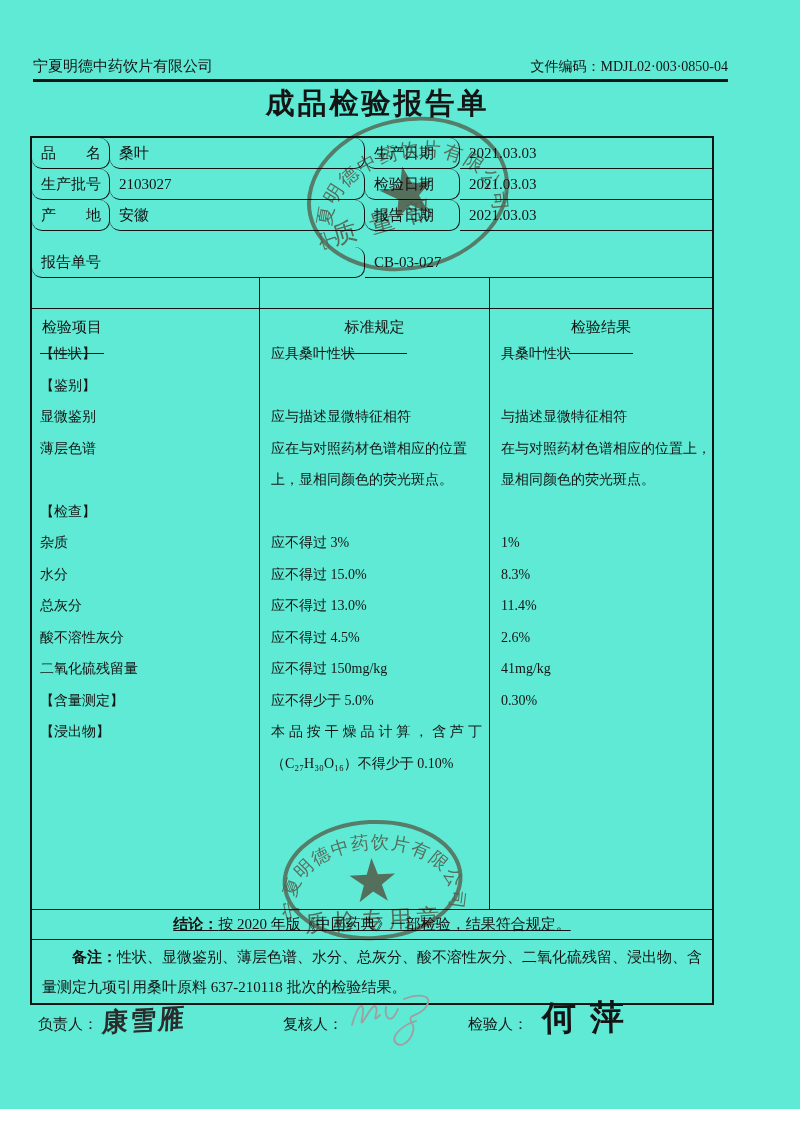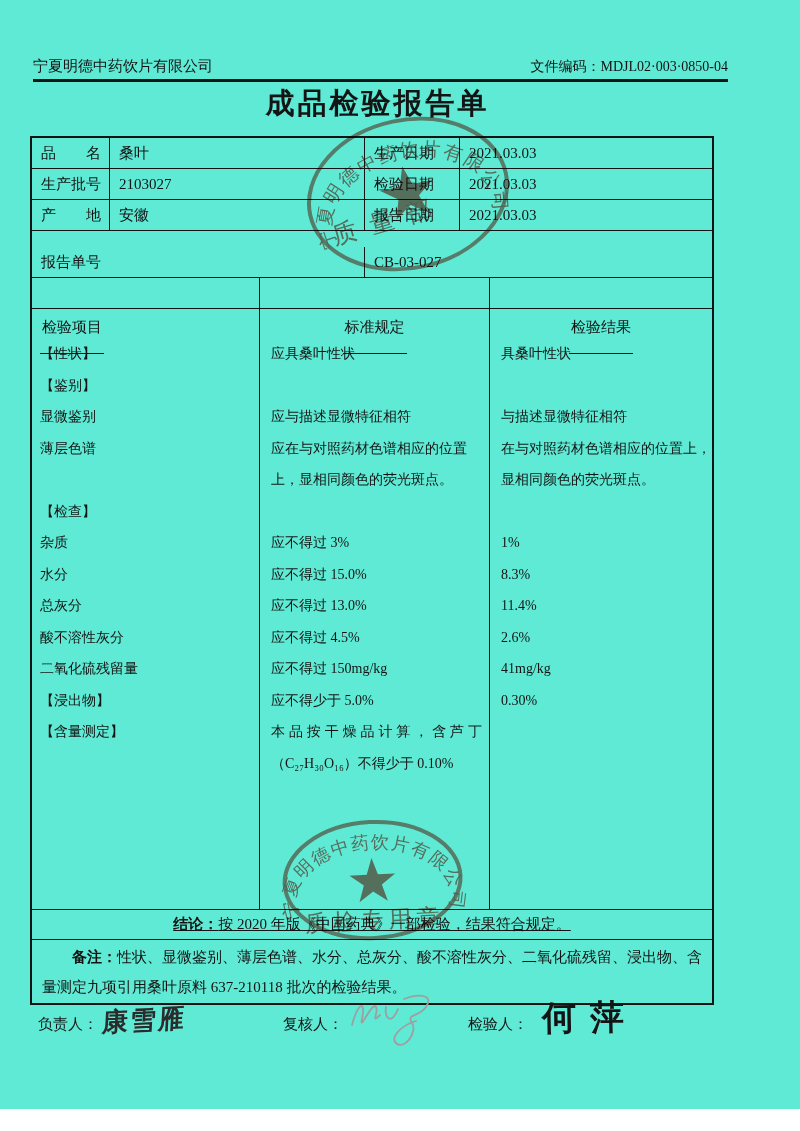--- a/index.html
+++ b/index.html
@@ -11,21 +11,21 @@
               justify-content:space-between;align-items:flex-end;font-size:15px;}
   .header-rule{position:absolute;left:33px;top:79px;width:695px;height:2.5px;background:#151515;}
   .doc-title{position:absolute;left:30px;top:84px;width:695px;text-align:center;
              font-size:29px;font-weight:bold;letter-spacing:3px;}
 
   
   .report-box{position:absolute;left:30px;top:136px;width:680px;border:2px solid #141414;}
   .info-grid{display:grid;grid-template-columns:78px 255px 95px 252px;font-size:15px;}
   .info-grid .cell{height:31px;line-height:31px;border-bottom:1px solid #141414;
                    padding-left:9px;box-sizing:border-box;overflow:hidden;white-space:nowrap;}
-  .info-grid .rb{border-right:1px solid #141414;}
+  .info-grid .rb{border-right:1px solid #141414;border-radius:10px;}
   .span2{grid-column:span 2;margin-top:16px;}
 
   
   .main-head{display:grid;grid-template-columns:228px 230px 222px;height:30px;
              border-bottom:1px solid #141414;font-size:15px;}
   .main-head .hcell{display:flex;align-items:center;justify-content:center;}
   .main-head .hcell:first-child{justify-content:flex-start;padding-left:8px;}
   .main-head .hcell span{border-bottom:1px solid #141414;padding:0 2px 16px 2px;margin-top:40px;}
   .main-head .rb,.main-body .rb{border-right:1px solid #141414;}
   .main-body{display:grid;grid-template-columns:228px 230px 222px;height:600px;font-size:14px;}
@@ -110,22 +110,22 @@
           <div class="bline">【鉴别】</div>
           <div class="bline">显微鉴别</div>
           <div class="bline">薄层色谱</div>
           <div class="bline"></div>
           <div class="bline">【检查】</div>
           <div class="bline">杂质</div>
           <div class="bline">水分</div>
           <div class="bline">总灰分</div>
           <div class="bline">酸不溶性灰分</div>
           <div class="bline">二氧化硫残留量</div>
+          <div class="bline">【含量测定】</div>
           <div class="bline">【浸出物】</div>
-          <div class="bline">【含量测定】</div>
           <div class="bline"></div>
         </div>
       <div class="bcol c2 rb">
           <div class="bline">应具桑叶性状</div>
           <div class="bline"></div>
           <div class="bline">应与描述显微特征相符</div>
           <div class="bline">应在与对照药材色谱相应的位置</div>
           <div class="bline">上，显相同颜色的荧光斑点。</div>
           <div class="bline"></div>
           <div class="bline">应不得过 3%</div>

